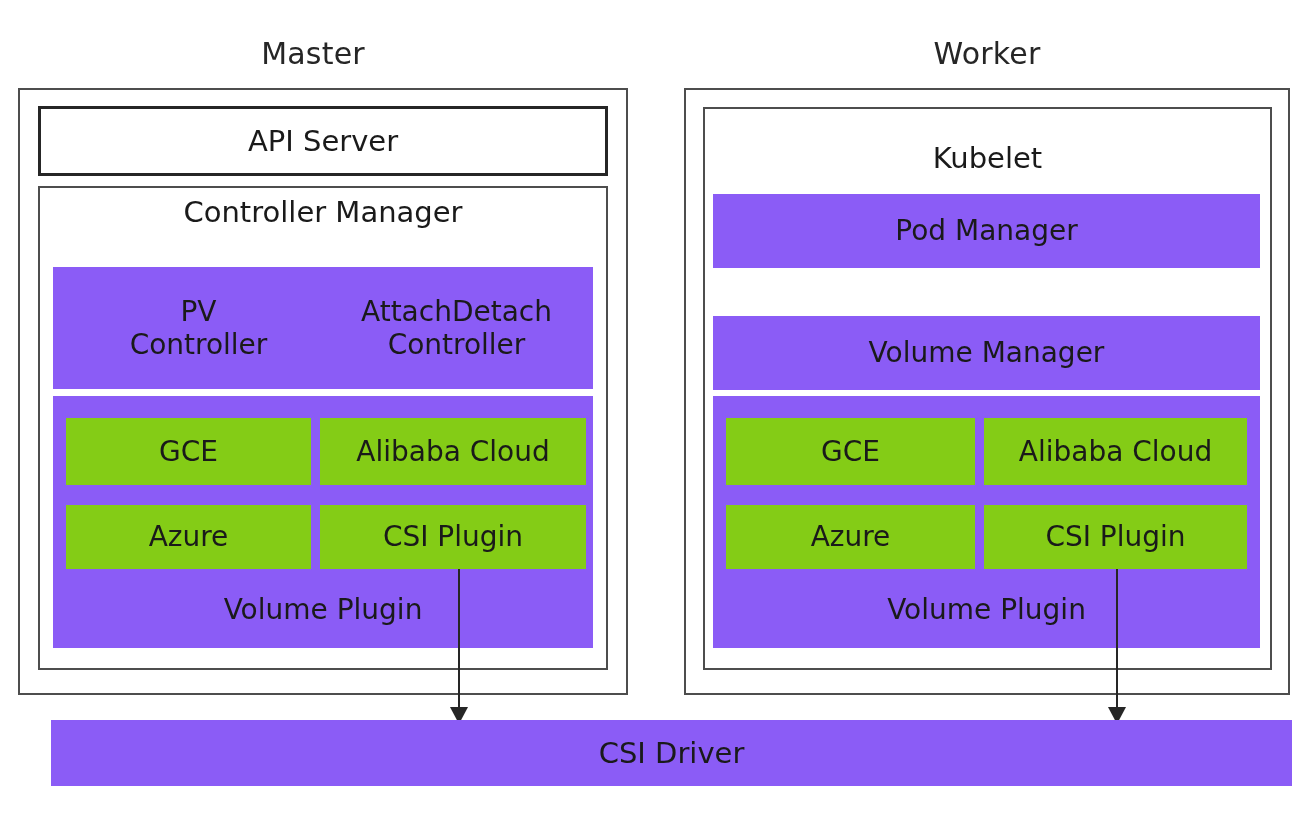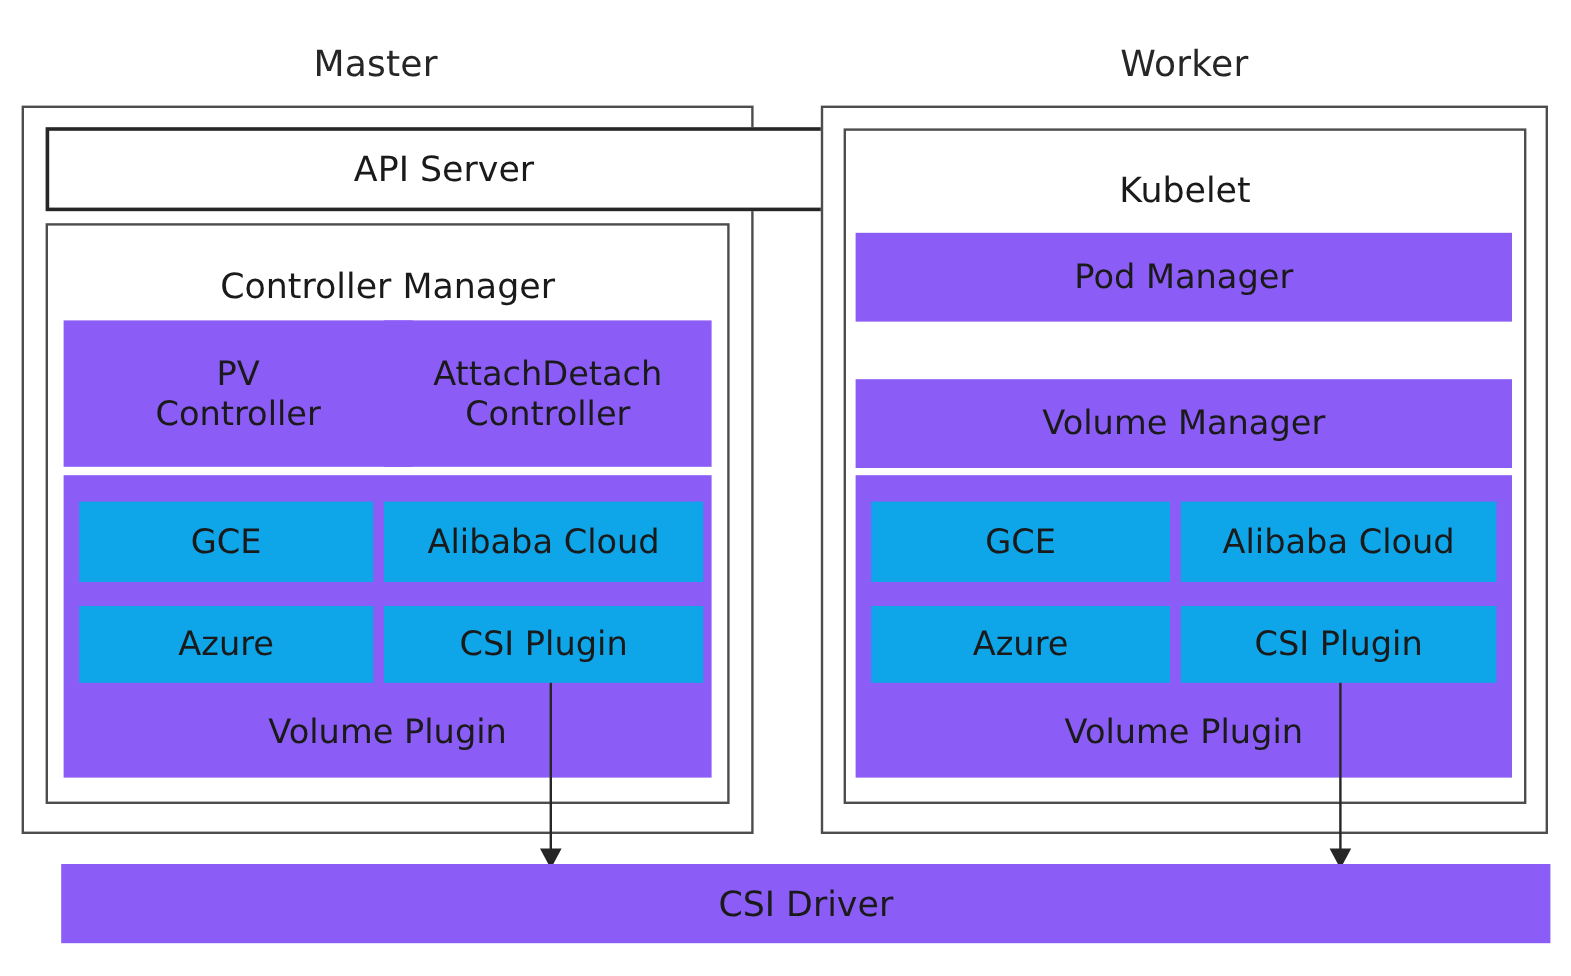--- a/index.html
+++ b/index.html
@@ -60,21 +60,21 @@
   }
 
   
   .fill-grey {
     background: #8b5cf6;
     border: none;
   }
 
   
   .fill-orange {
-    background: #0ea5e9;
+    background: #84cc16;
     border: none;
   }
 
   
   .t-xl   { font-size: 30px; }
   .t-lg   { font-size: 29px; }
   .t-md   { font-size: 28px; }
 
   
   .arrow-line {
@@ -93,24 +93,24 @@
 </style>
 </head>
 <body>
 
 <div id="canvas">
 
   <div class="node panel-title t-xl" style="left:8px; top:32px; width:610px; height:44px;">Master</div>
 
   <div class="outer-box" style="left:18px; top:88px; width:610px; height:607px;"></div>
 
-  <div class="node box-strong t-lg" style="left:38px; top:106px; width:664px; height:70px;">API Server</div>
+  <div class="node box-strong t-lg" style="left:38px; top:106px; width:570px; height:70px;">API Server</div>
 
   <div class="box-thin" style="position:absolute; left:38px; top:186px; width:570px; height:484px; box-sizing:border-box;"></div>
-  <div class="node t-lg" style="left:38px; top:216px; width:570px; height:44px;">Controller Manager</div>
+  <div class="node t-lg" style="left:38px; top:190px; width:570px; height:44px;">Controller Manager</div>
 
   <div class="node fill-grey t-md" style="left:53px; top:267px; width:291px; height:122px;">PV
 Controller</div>
 
   <div class="node fill-grey t-md" style="left:320px; top:267px; width:273px; height:122px;">AttachDetach
 Controller</div>
 
   <div class="fill-grey" style="position:absolute; left:53px; top:396px; width:540px; height:252px;"></div>
   <div class="node t-md" style="left:53px; top:586px; width:540px; height:48px;">Volume Plugin</div>
 

